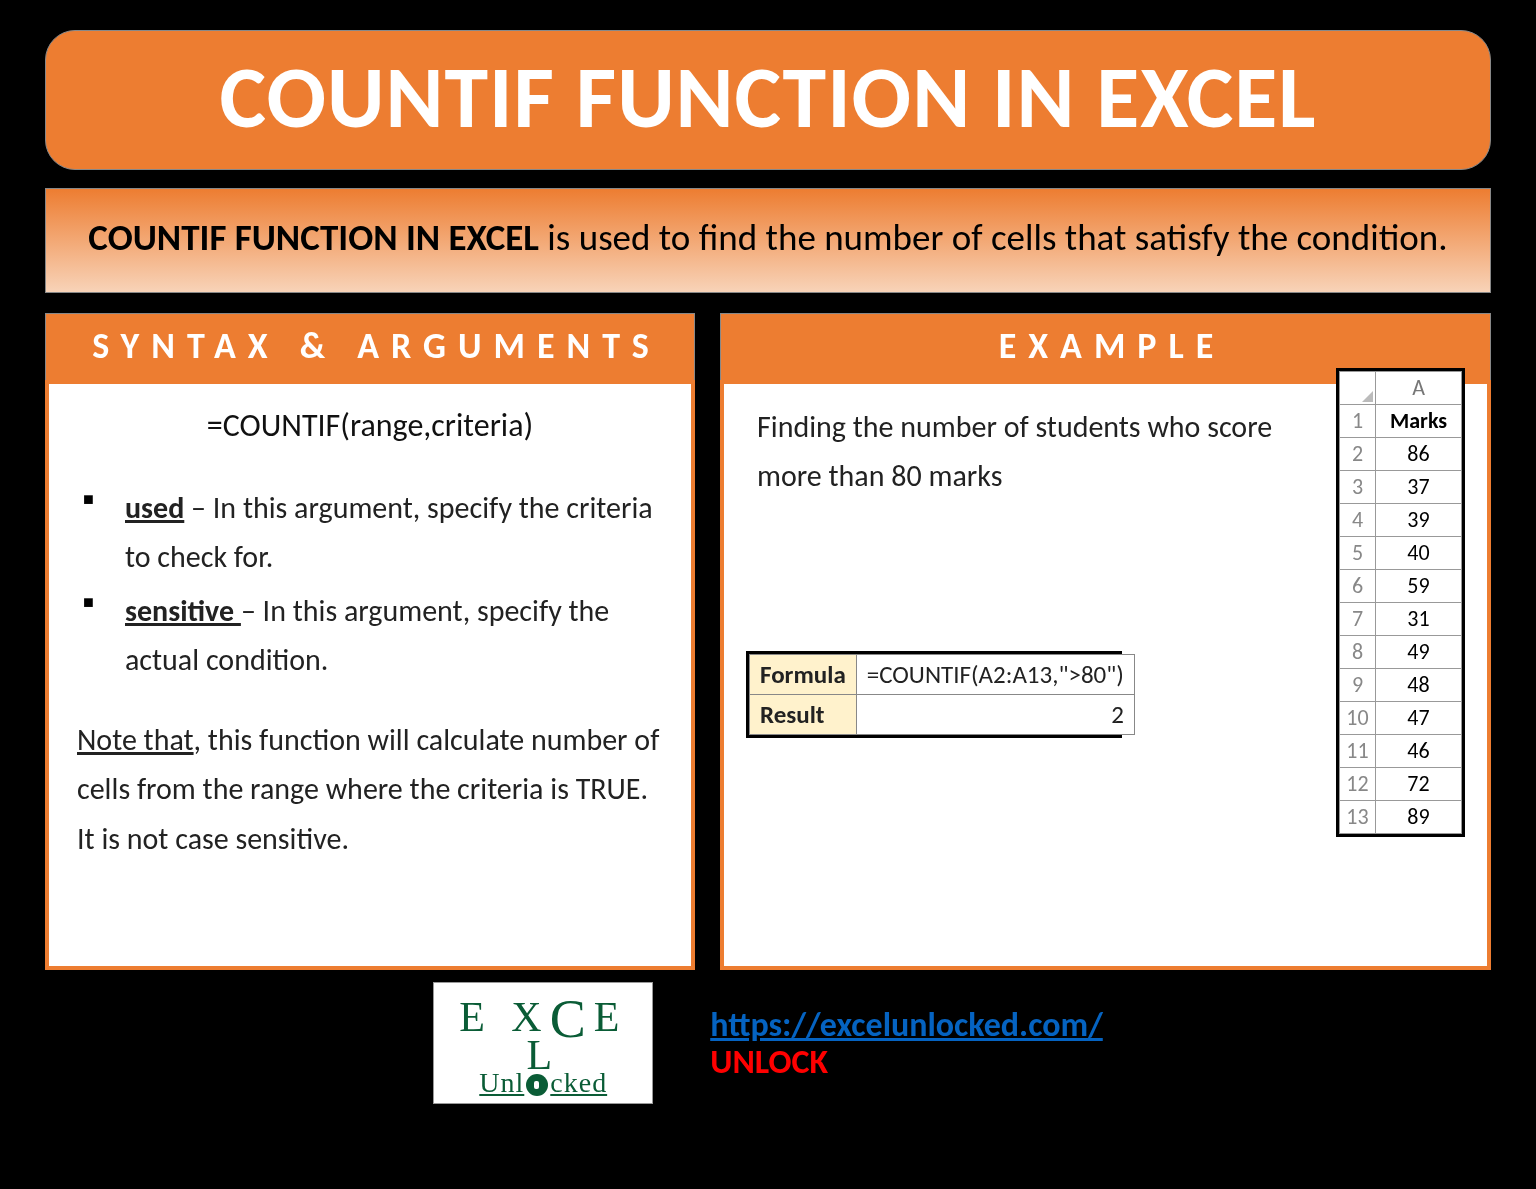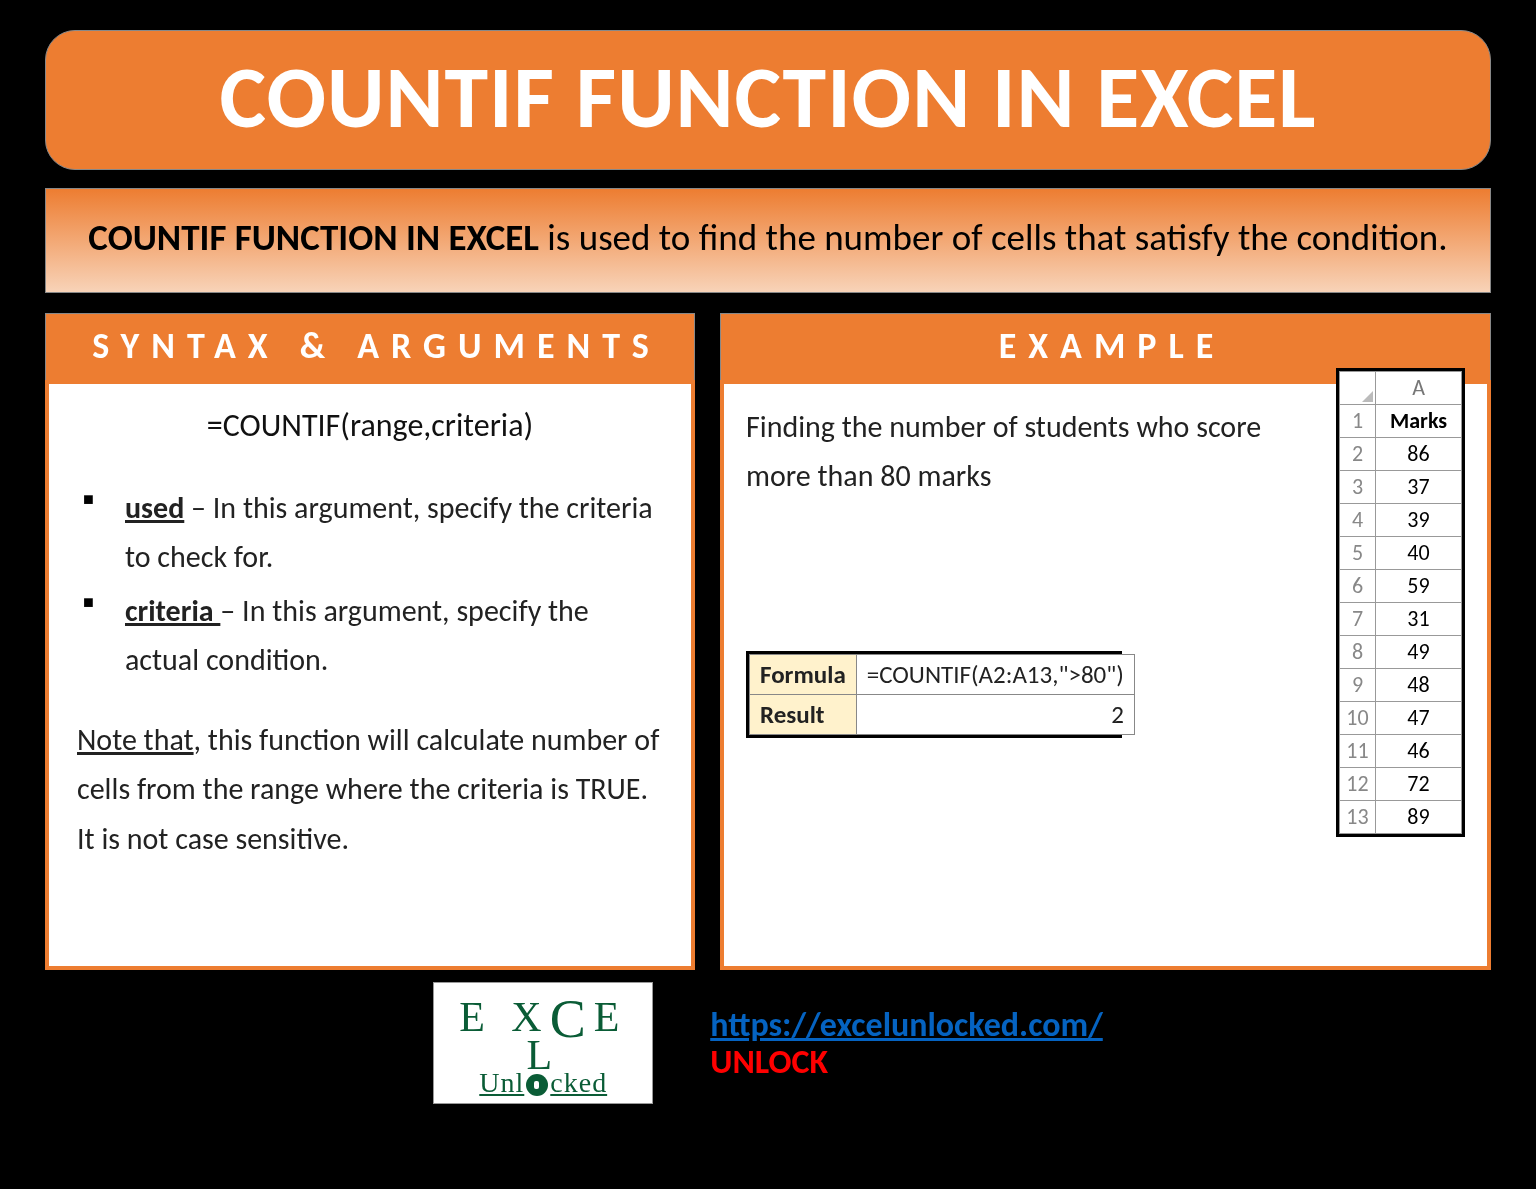--- a/index.html
+++ b/index.html
@@ -91,21 +91,21 @@
   .note-text { line-height: 1.65; }
   .example-body {
     background: #fff;
     border: 4px solid #ED7D31;
     padding: 18px 22px 20px 22px;
     font-size: 30px;
     color: #222;
     min-height: 590px;
     position: relative;
   }
-  .example-desc { line-height: 1.65; }
+  .example-desc { line-height: 1.65; margin-left: 11px; }
   .example-content {
     display: flex;
     gap: 18px;
     align-items: flex-start;
   }
   .example-left { flex: 1; }
   .formula-box {
     border: 3px solid #000;
     margin-top: 150px;
     width: 376px;
@@ -247,21 +247,21 @@
 <div class="columns">
   <div class="col-left">
     <div class="section-header">SYNTAX &amp; ARGUMENTS</div>
     <div class="section-body">
       <div class="syntax">=COUNTIF(range,criteria)</div>
       <ul>
         <li>
           <span class="arg-name">used</span><span> – In this argument, specify the criteria to check for.</span>
         </li>
         <li>
-          <span class="arg-name">criteria </span><span>– In this argument, specify the actual condition.</span>
+          <span class="arg-name">sensitive </span><span>– In this argument, specify the actual condition.</span>
         </li>
       </ul>
       <div class="note-text">
         <span class="note-u">Note that</span><span>, this function will calculate number of cells from the range where the criteria is TRUE. It is not case sensitive.</span>
       </div>
     </div>
   </div>
 
   <div class="col-right">
     <div class="section-header">EXAMPLE</div>

